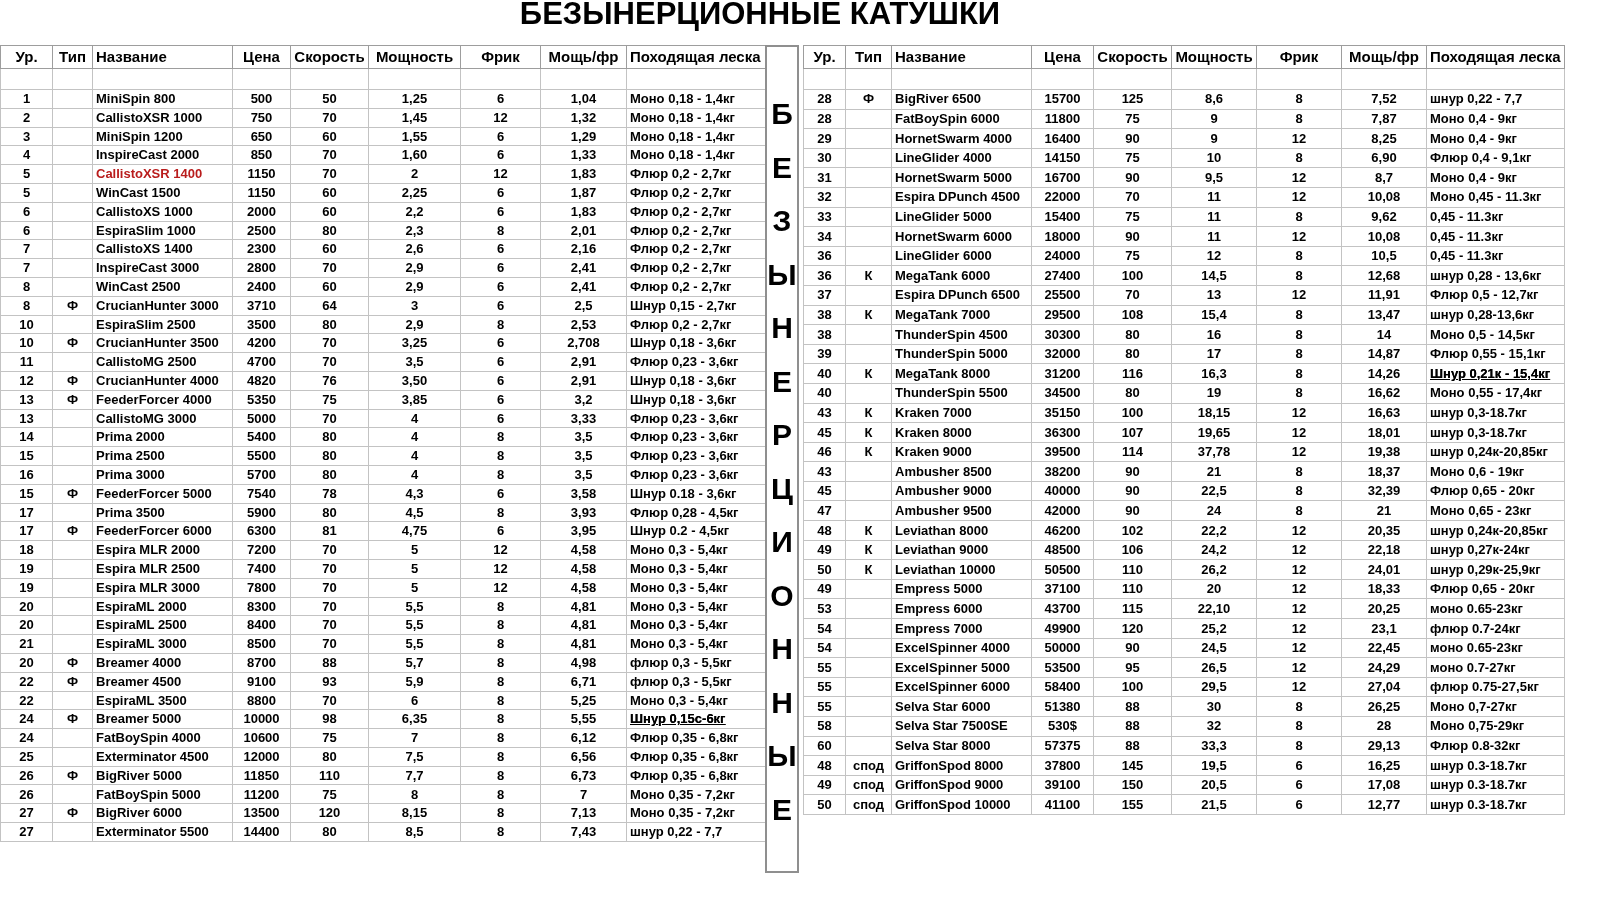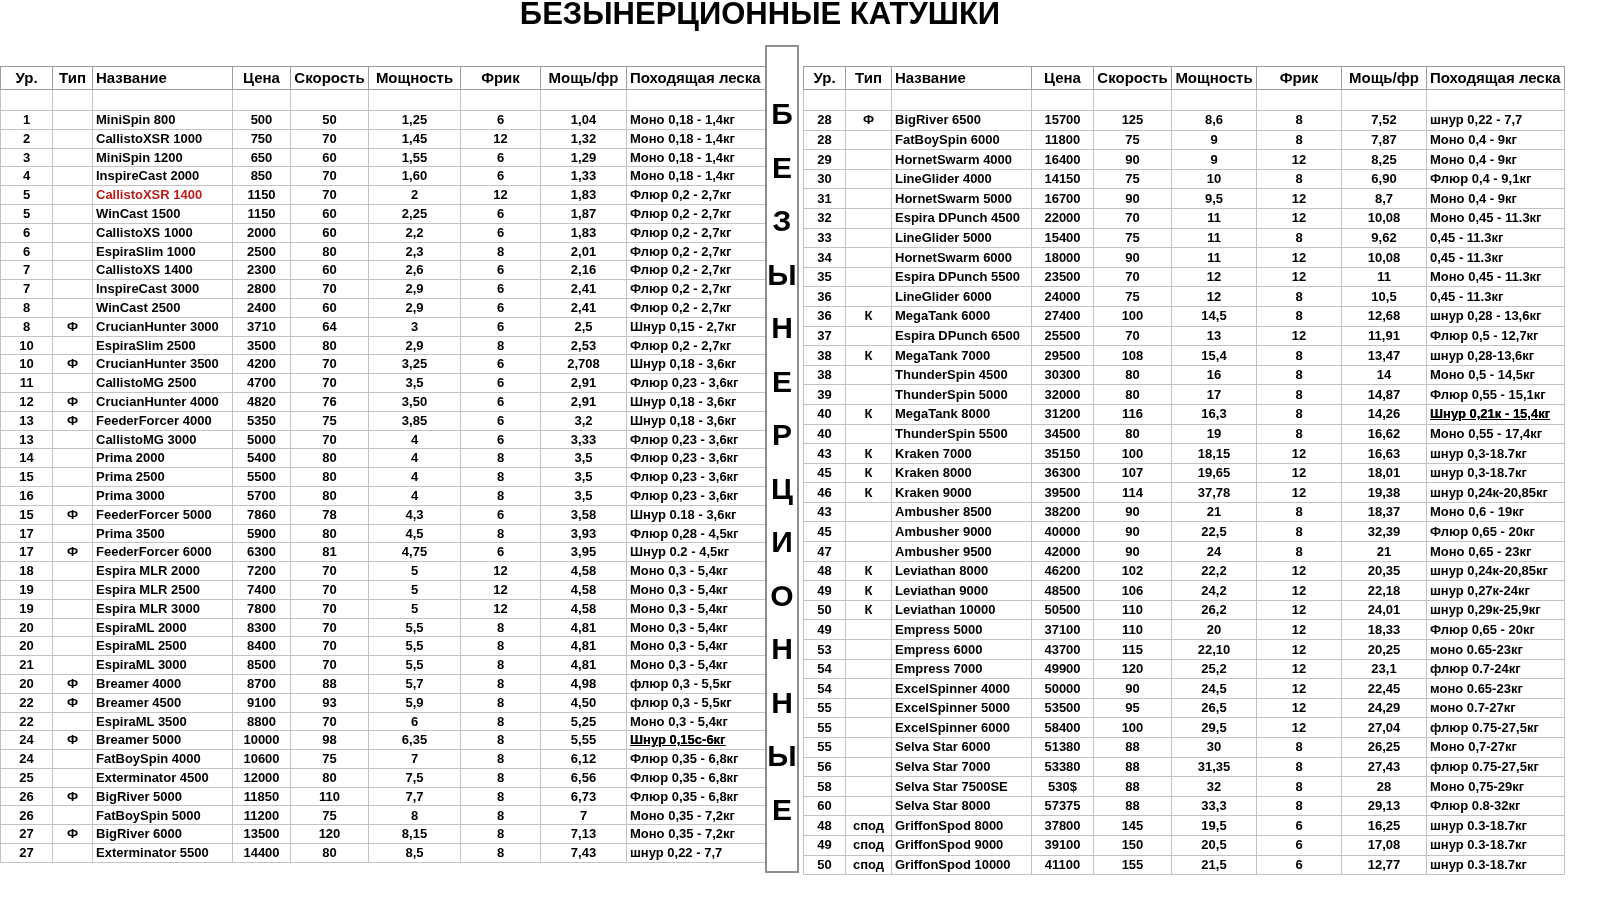--- a/index.html
+++ b/index.html
@@ -1,20 +1,20 @@
 <!DOCTYPE html>
 <html><head>
 <meta charset="utf-8">
 <style>
   html,body{margin:0;padding:0;}
   body{width:1600px;height:900px;background:#fff;position:relative;overflow:hidden;
        font-family:"Liberation Sans",sans-serif;color:#000;}
   .title{position:absolute;top:-4px;left:0;width:1520px;text-align:center;
          font-size:31px;font-weight:700;letter-spacing:0;}
-  .tbl{position:absolute;border-collapse:collapse;table-layout:fixed;margin-top:21px;}
+  .tbl{position:absolute;border-collapse:collapse;table-layout:fixed;}
   .tbl-left{left:0;top:45px;}
   .tbl-right{left:803px;top:45px;}
   .tbl td{border:1px solid #c3c3c3;padding:0 3px;white-space:nowrap;overflow:hidden;
           font-weight:700;font-size:13px;line-height:1.05;}
   .tbl-left td{height:17.8px;}
   .tbl-right td{height:18.6px;}
   .tbl tr.hdr td{font-size:15px;height:22px;border-color:#9d9d9d;background:#fff;}
   .tbl tr.spacer td{height:20px;}
   .c0,.c1,.c3,.c4,.c5,.c6,.c7{text-align:center;}
   .c2,.c8{text-align:left;}
@@ -294,21 +294,21 @@
         <td class="c4">80</td>
         <td class="c5">4</td>
         <td class="c6">8</td>
         <td class="c7">3,5</td>
         <td class="c8">Флюр 0,23 - 3,6кг</td>
       </tr>
       <tr>
         <td class="c0">15</td>
         <td class="c1">Ф</td>
         <td class="c2">FeederForcer 5000</td>
-        <td class="c3">7860</td>
+        <td class="c3">7540</td>
         <td class="c4">78</td>
         <td class="c5">4,3</td>
         <td class="c6">6</td>
         <td class="c7">3,58</td>
         <td class="c8">Шнур 0.18 - 3,6кг</td>
       </tr>
       <tr>
         <td class="c0">17</td>
         <td class="c1"></td>
         <td class="c2">Prima 3500</td>
@@ -408,21 +408,21 @@
         <td class="c8">флюр 0,3 - 5,5кг</td>
       </tr>
       <tr>
         <td class="c0">22</td>
         <td class="c1">Ф</td>
         <td class="c2">Breamer 4500</td>
         <td class="c3">9100</td>
         <td class="c4">93</td>
         <td class="c5">5,9</td>
         <td class="c6">8</td>
-        <td class="c7">4,50</td>
+        <td class="c7">6,71</td>
         <td class="c8">флюр 0,3 - 5,5кг</td>
       </tr>
       <tr>
         <td class="c0">22</td>
         <td class="c1"></td>
         <td class="c2">EspiraML 3500</td>
         <td class="c3">8800</td>
         <td class="c4">70</td>
         <td class="c5">6</td>
         <td class="c6">8</td>
@@ -643,31 +643,20 @@
         <td class="c1"></td>
         <td class="c2">HornetSwarm 6000</td>
         <td class="c3">18000</td>
         <td class="c4">90</td>
         <td class="c5">11</td>
         <td class="c6">12</td>
         <td class="c7">10,08</td>
         <td class="c8">0,45 - 11.3кг</td>
       </tr>
       <tr>
-        <td class="c0">35</td>
-        <td class="c1"></td>
-        <td class="c2">Espira DPunch 5500</td>
-        <td class="c3">23500</td>
-        <td class="c4">70</td>
-        <td class="c5">12</td>
-        <td class="c6">12</td>
-        <td class="c7">11</td>
-        <td class="c8">Моно 0,45 - 11.3кг</td>
-      </tr>
-      <tr>
         <td class="c0">36</td>
         <td class="c1"></td>
         <td class="c2">LineGlider 6000</td>
         <td class="c3">24000</td>
         <td class="c4">75</td>
         <td class="c5">12</td>
         <td class="c6">8</td>
         <td class="c7">10,5</td>
         <td class="c8">0,45 - 11.3кг</td>
       </tr>
@@ -918,31 +907,20 @@
         <td class="c1"></td>
         <td class="c2">Selva Star 6000</td>
         <td class="c3">51380</td>
         <td class="c4">88</td>
         <td class="c5">30</td>
         <td class="c6">8</td>
         <td class="c7">26,25</td>
         <td class="c8">Моно 0,7-27кг</td>
       </tr>
       <tr>
-        <td class="c0">56</td>
-        <td class="c1"></td>
-        <td class="c2">Selva Star 7000</td>
-        <td class="c3">53380</td>
-        <td class="c4">88</td>
-        <td class="c5">31,35</td>
-        <td class="c6">8</td>
-        <td class="c7">27,43</td>
-        <td class="c8">флюр 0.75-27,5кг</td>
-      </tr>
-      <tr>
         <td class="c0">58</td>
         <td class="c1"></td>
         <td class="c2">Selva Star 7500SE</td>
         <td class="c3">530$</td>
         <td class="c4">88</td>
         <td class="c5">32</td>
         <td class="c6">8</td>
         <td class="c7">28</td>
         <td class="c8">Моно 0,75-29кг</td>
       </tr>

